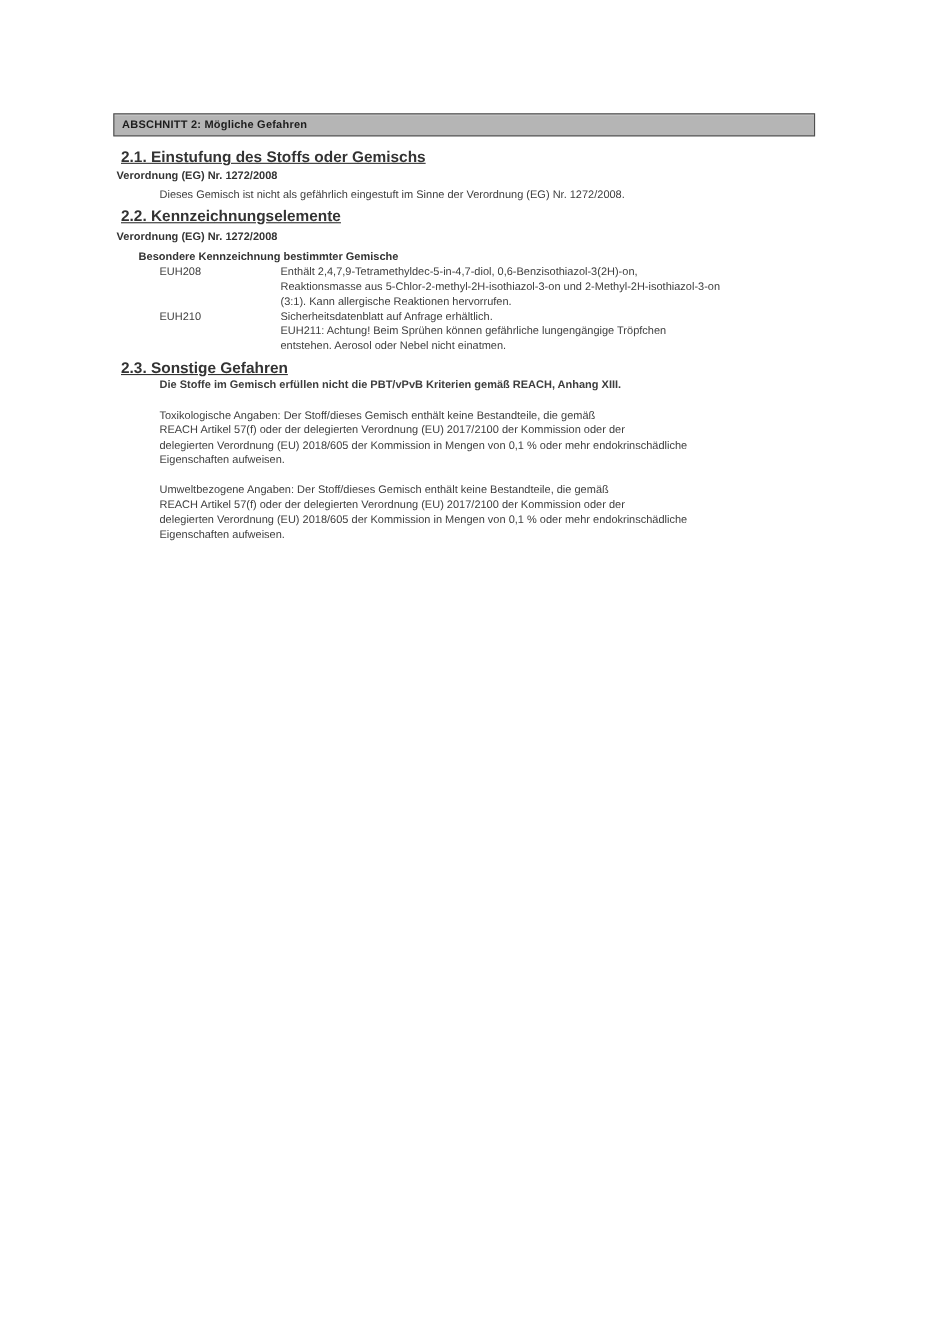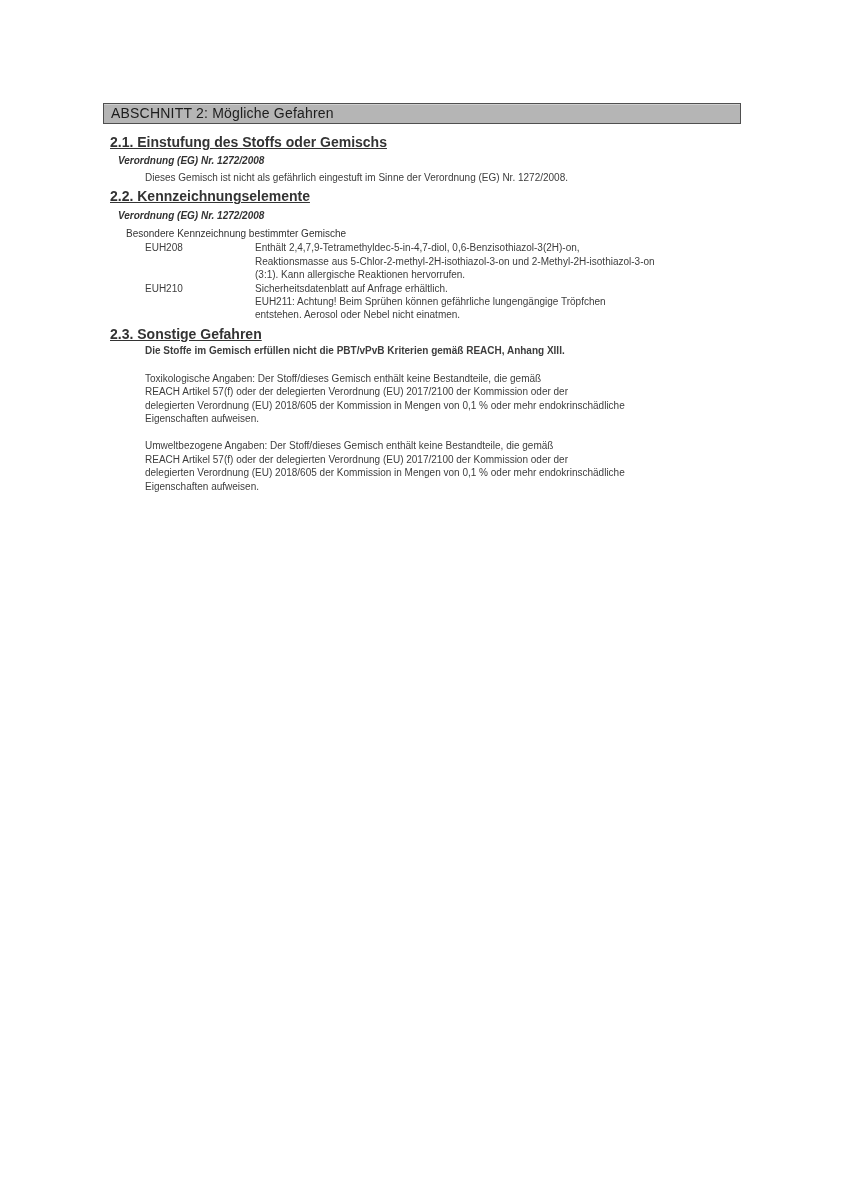--- a/index.html
+++ b/index.html
@@ -25,40 +25,39 @@
     line-height: 13.4px;
   }
   .section-bar {
     box-sizing: border-box;
     width: 100%;
     height: 21px;
     background: #b5b5b5;
     border: 1px solid #4f4f4f;
     box-shadow: inset 0 1px 0 rgba(255,255,255,0.35);
     padding: 3px 0 0 7px;
-    font-size: 14px;
-    font-weight: normal;
+    font-size: 10px;
+    font-weight: bold;
     color: #1c1c1c;
     letter-spacing: 0.2px;
   }
   .h-section {
     font-weight: bold;
     text-decoration: underline;
     color: #333333;
     font-size: 14px;
     margin: 12px 0 0 7px;
   }
   .h-reg {
     font-weight: bold;
     color: #333333;
-    margin: 5px 0 0 15px;
-    font-style: italic;
+    margin: 5px 0 0 3px;
   }
   .h-special {
-    font-weight: normal;
+    font-weight: bold;
     color: #333333;
     margin: 5px 0 0 23px;
   }
   .body-line {
     margin-left: 42px;
     margin-top: 3px;
   }
   .euh-table {
     margin-left: 42px;
     margin-top: 1px;

